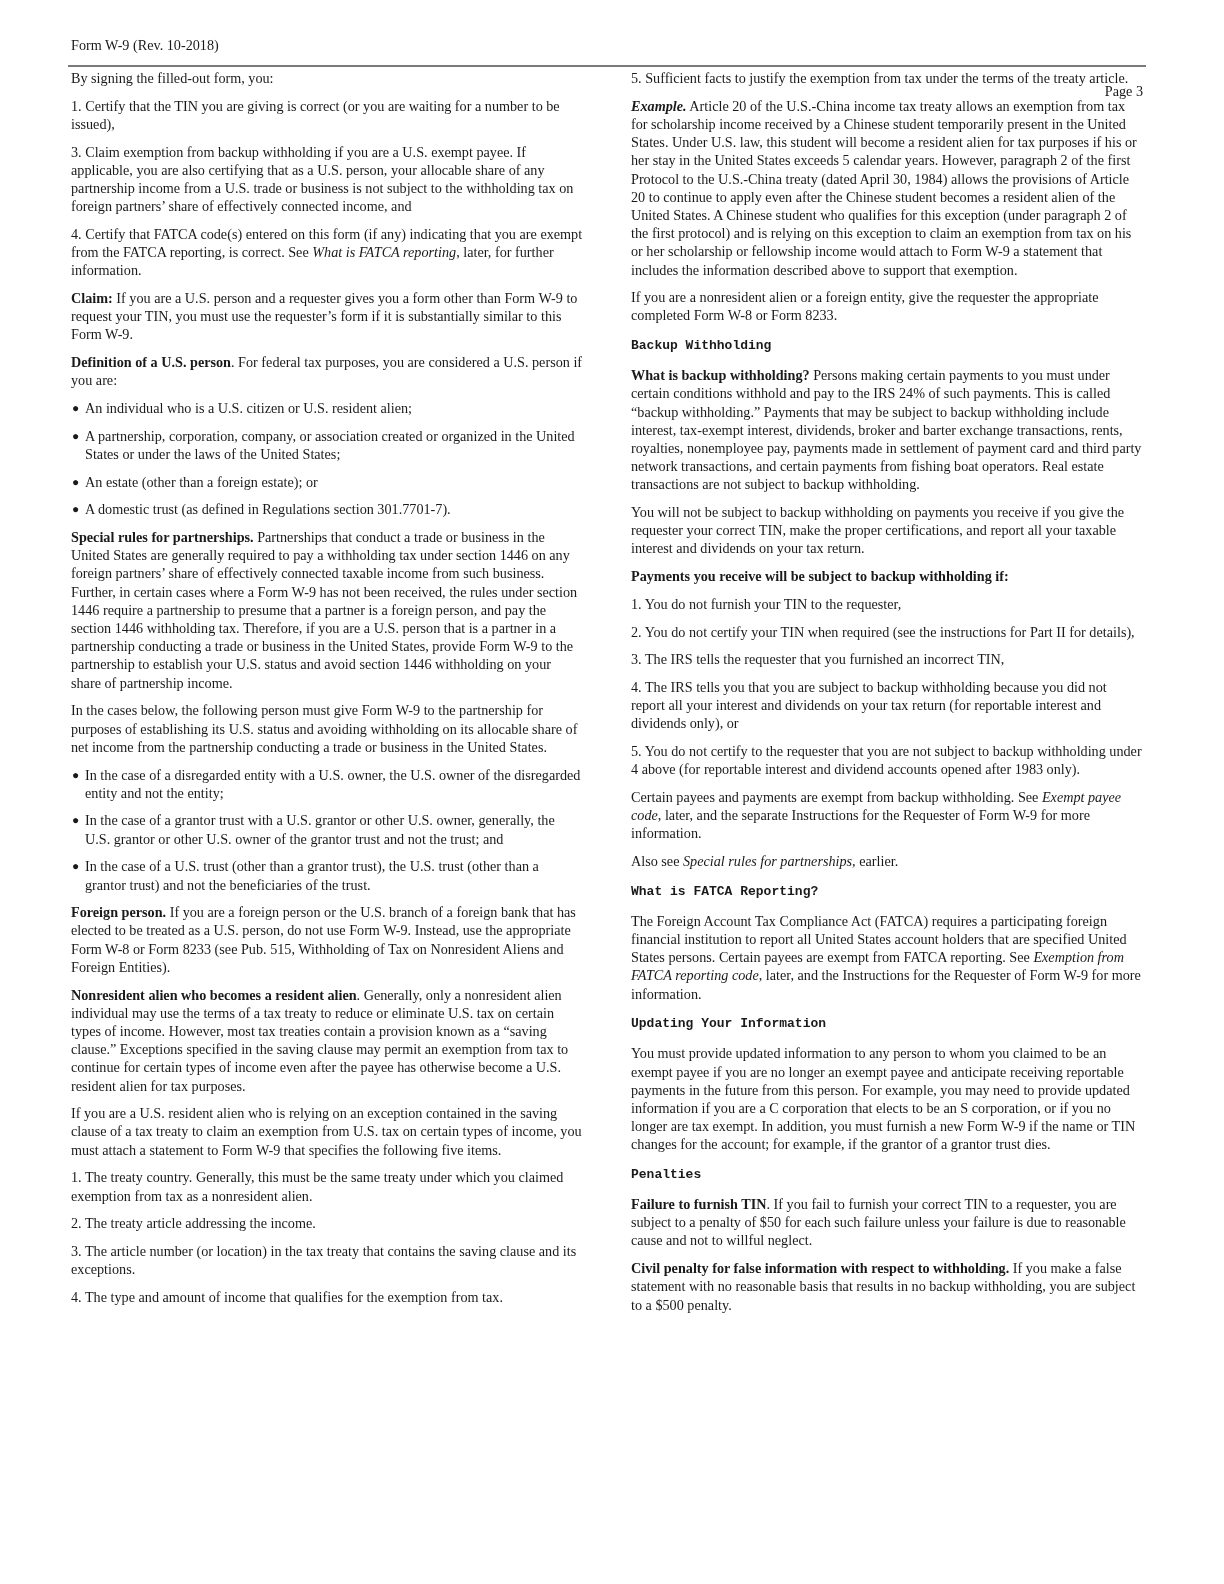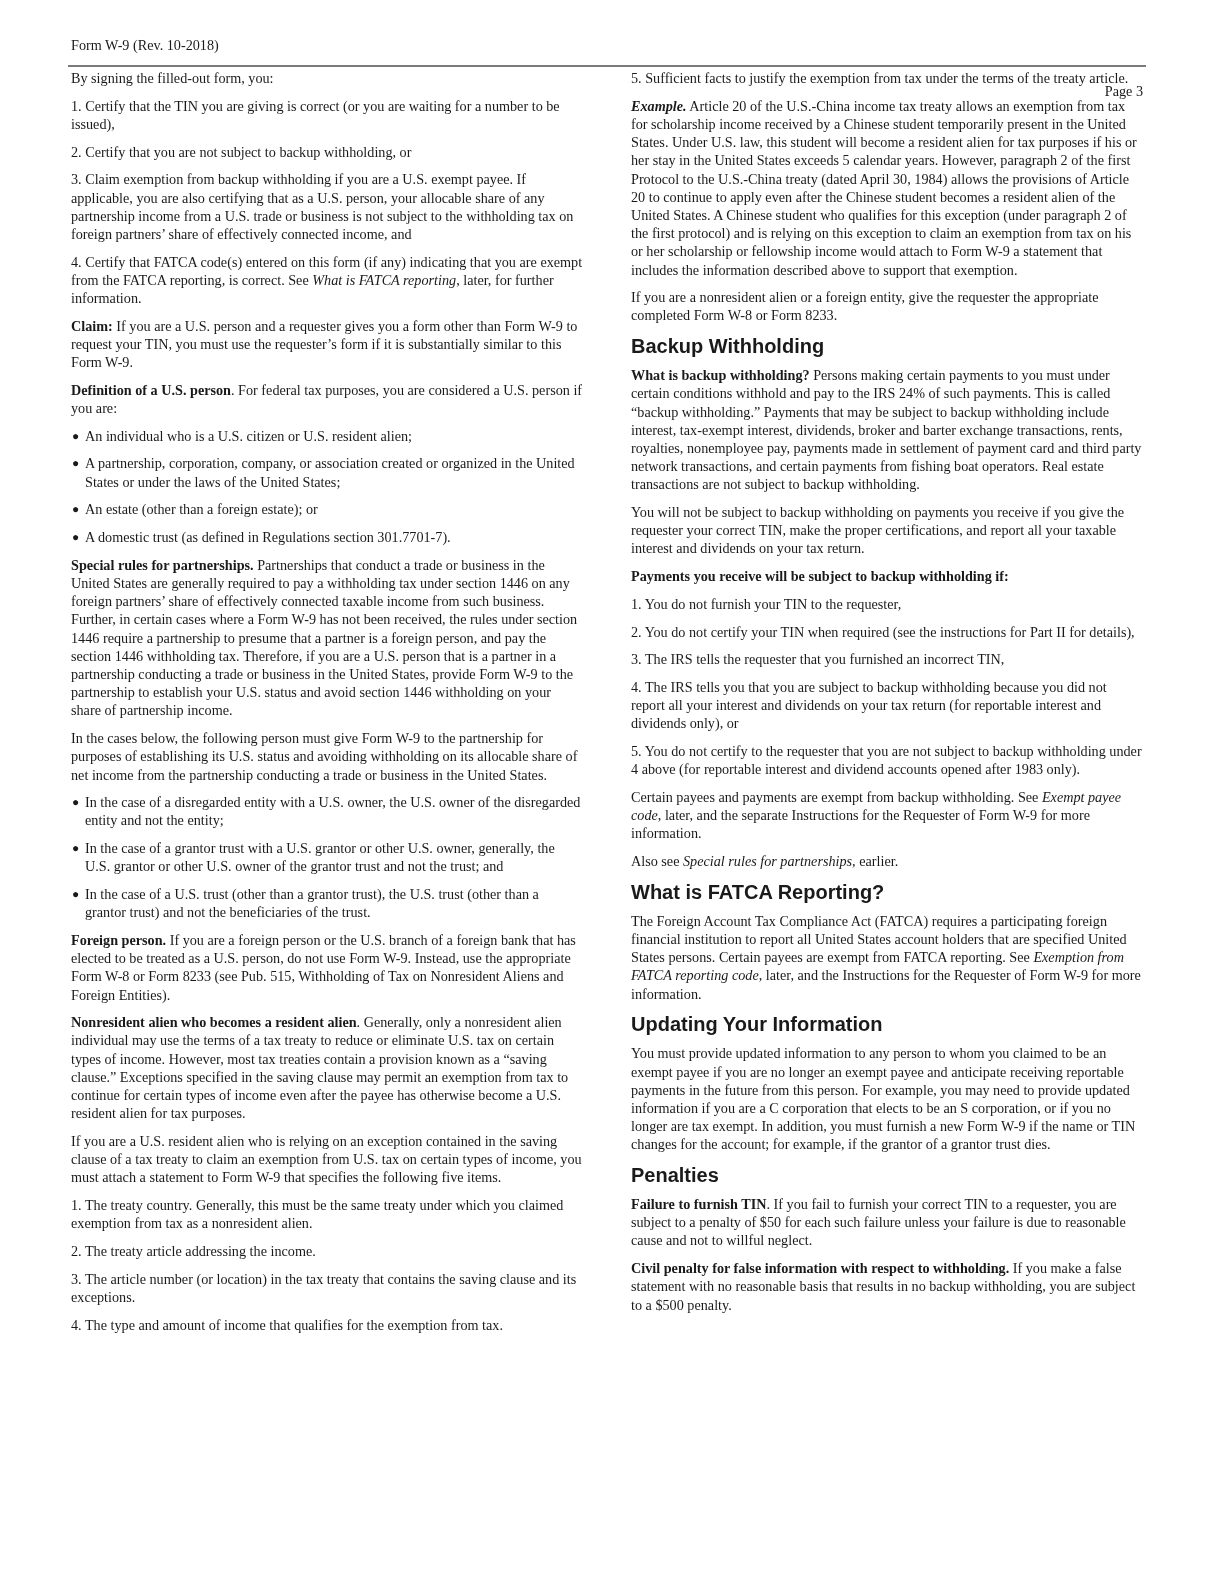--- a/index.html
+++ b/index.html
@@ -25,37 +25,36 @@
   .col.left { left: 71px; }
   .col.right { left: 631px; width: 512px; }
   p { margin: 0 0 9.5px 0; }
   .bullet { position: relative; padding-left: 14px; margin: 0 0 9.5px 0; }
   .bullet .dot {
     position: absolute; left: 1px; top: 0; font-size: 12px;
   }
   b { font-weight: bold; }
   i { font-style: italic; }
   h2 {
-    margin: 2px 0 8px 0; font-size: 20px; line-height: 24px; font-weight: bold;
-    font-family: Liberation Sans, sans-serif;
+    margin: 2px 0 8px 0; font-size: 13px; line-height: 24px; font-weight: bold;
+    font-family: Liberation Mono, monospace;
   }
 </style>
 </head>
 <body>
 
 <div class="page-header">
   <span class="form-id">Form W-9 (Rev. 10-2018)</span>
   <span class="page-num">Page 3</span>
 </div>
 <div class="header-rule"></div>
 
 <div class="col left">
   <p>By signing the filled-out form, you:</p>
   <p>1. Certify that the TIN you are giving is correct (or you are waiting for a number to be issued),</p>
-  <p>2. Certify that you are not subject to backup withholding, or</p>
   <p>3. Claim exemption from backup withholding if you are a U.S. exempt payee. If applicable, you are also certifying that as a U.S. person, your allocable share of any partnership income from a U.S. trade or business is not subject to the withholding tax on foreign partners’ share of effectively connected income, and</p>
   <p><span>4. Certify that FATCA code(s) entered on this form (if any) indicating that you are exempt from the FATCA reporting, is correct. See </span><i>What is FATCA reporting</i><span>, later, for further information.</span></p>
 
   <p><b>Claim:</b><span> If you are a U.S. person and a requester gives you a form other than Form W-9 to request your TIN, you must use the requester’s form if it is substantially similar to this Form W-9.</span></p>
 
   <p><b>Definition of a U.S. person</b><span>. For federal tax purposes, you are considered a U.S. person if you are:</span></p>
   <div class="bullet"><span class="dot">●</span><span>An individual who is a U.S. citizen or U.S. resident alien;</span></div>
   <div class="bullet"><span class="dot">●</span><span>A partnership, corporation, company, or association created or organized in the United States or under the laws of the United States;</span></div>
   <div class="bullet"><span class="dot">●</span><span>An estate (other than a foreign estate); or</span></div>
   <div class="bullet"><span class="dot">●</span><span>A domestic trust (as defined in Regulations section 301.7701-7).</span></div>

